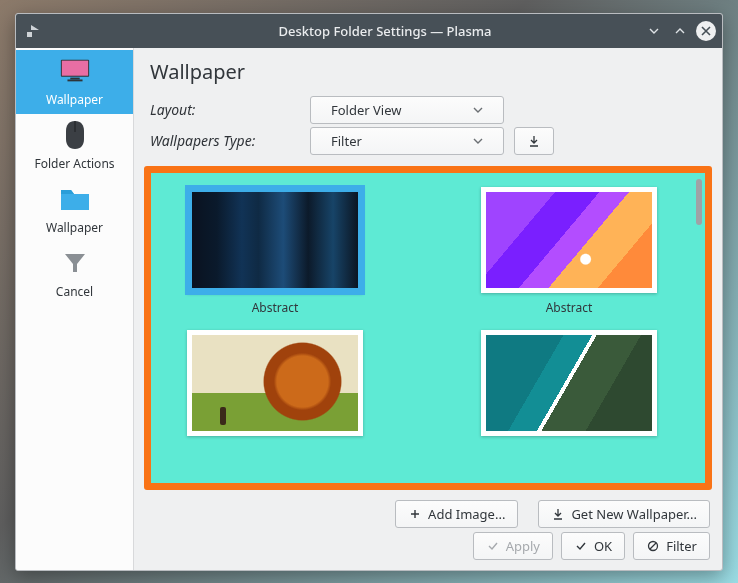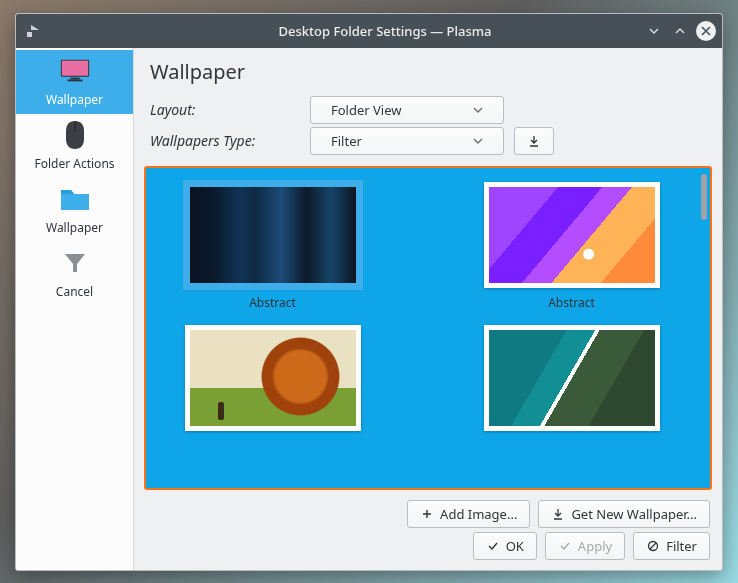--- a/index.html
+++ b/index.html
@@ -64,32 +64,32 @@
     height:28px;
     background:linear-gradient(#fcfcfc,#f4f5f6);
     border:1px solid #b9bcc0; border-radius:3px;
     display:inline-flex; align-items:center; gap:6px;
     padding:0 12px; font-size:13px; color:#31363b;
     cursor:pointer;
   }
   .btn.disabled { color:#a6a9ad; cursor:default; }
   .btn .ic { width:14px; height:14px; display:flex; align-items:center; justify-content:center; }
   
-  .thumb-frame { margin:2px 10px 0 10px; flex:1; min-height:0; border:2px solid #f97316; border-radius:3px; background:#0ea5e9; position:relative; display:flex; }
+  .thumb-frame { margin:2px 10px 0 10px; flex:1; min-height:0; border:7px solid #f97316; border-radius:3px; background:#5eead4; position:relative; display:flex; }
   .thumb-scroll { flex:1; overflow:hidden; padding:14px 22px 0 22px; }
   .thumb-grid { display:grid; grid-template-columns:1fr 1fr; column-gap:90px; row-gap:14px; }
   .thumb { display:flex; flex-direction:column; align-items:center; gap:6px; }
   .thumb .imgbox { width:176px; height:106px; background:#fff; padding:5px; box-shadow:0 1px 3px rgba(0,0,0,0.25); }
   .thumb.selected .imgbox { outline:3px solid #3daee9; outline-offset:-1px; background:#3daee9; }
   .thumb .imgcanvas { width:100%; height:100%; }
   .thumb .caption { font-size:12px; color:#31363b; }
   .scrollbar { width:12px; background:transparent; display:flex; align-items:flex-start; justify-content:center; padding:4px 2px; }
   .scroll-thumb { width:6px; height:46px; background:#9fa2a6; border-radius:3px; margin-top:2px; }
   
-  .actionbar { padding:10px 12px 4px; display:flex; justify-content:flex-end; gap:8px; }
+  .actionbar { padding:10px 12px 4px; display:flex; justify-content:flex-end; gap:20px; }
   .dlgbuttons { padding:0 12px 10px; display:flex; justify-content:flex-end; gap:8px; }
   
   .wp-abstract1 { background:linear-gradient(90deg,#0a1220 0%,#0a1a2c 15%,#113356 30%,#0f2a44 40%,#1d4c78 55%,#0c1a2a 70%,#174468 85%,#0b1522 100%); }
   .wp-abstract2 { background:
      radial-gradient(circle at 60% 70%, #fff 0 4%, transparent 5%),
      linear-gradient(130deg,#9f44ff 0 28%,#7a1fff 28% 46%,#b34dff 46% 58%,#ffb357 58% 78%,#ff8a3a 78% 100%); }
   .wp-autumn { position:relative; background:linear-gradient(180deg,#e9e1c2 0 60%,#7aa035 60% 100%); overflow:hidden; }
   .wp-autumn::before { content:""; position:absolute; right:8px; top:4px; width:95px; height:85px; background:radial-gradient(circle,#cc6a1a 0 40%,#a0420c 45% 60%,transparent 62%); border-radius:50% 50% 48% 52%; filter:blur(0.3px); }
   .wp-autumn::after { content:""; position:absolute; left:28px; bottom:6px; width:6px; height:18px; background:#3b2a1a; border-radius:2px; }
   .wp-coast { background:
@@ -247,35 +247,35 @@
           <span class="ic">
               <svg width="12" height="12" viewBox="0 0 12 12">
                 <path d="M6 1 L6 8 M3 5 L6 8 L9 5 M2 11 L10 11" stroke="#31363b" stroke-width="1.3" fill="none"></path>
               </svg>
             </span>
           <span>Get New Wallpaper...</span>
         </div>
       </div>
 
       <div class="dlgbuttons">
+        <div class="btn disabled">
+          <span class="ic">
+              <svg width="12" height="12" viewBox="0 0 12 12">
+                <path d="M2 6 L5 9 L10 3" stroke="#a6a9ad" stroke-width="1.4" fill="none"></path>
+              </svg>
+            </span>
+          <span>Apply</span>
+        </div>
         <div class="btn">
           <span class="ic">
               <svg width="12" height="12" viewBox="0 0 12 12">
                 <path d="M2 6 L5 9 L10 3" stroke="#31363b" stroke-width="1.4" fill="none"></path>
               </svg>
             </span>
           <span>OK</span>
-        </div>
-        <div class="btn disabled">
-          <span class="ic">
-              <svg width="12" height="12" viewBox="0 0 12 12">
-                <path d="M2 6 L5 9 L10 3" stroke="#a6a9ad" stroke-width="1.4" fill="none"></path>
-              </svg>
-            </span>
-          <span>Apply</span>
         </div>
         <div class="btn">
           <span class="ic">
               <svg width="12" height="12" viewBox="0 0 12 12">
                 <circle cx="6" cy="6" r="4.5" stroke="#31363b" stroke-width="1.3" fill="none"></circle>
                 <line x1="3" y1="9" x2="9" y2="3" stroke="#31363b" stroke-width="1.3"></line>
               </svg>
             </span>
           <span>Filter</span>
         </div>

